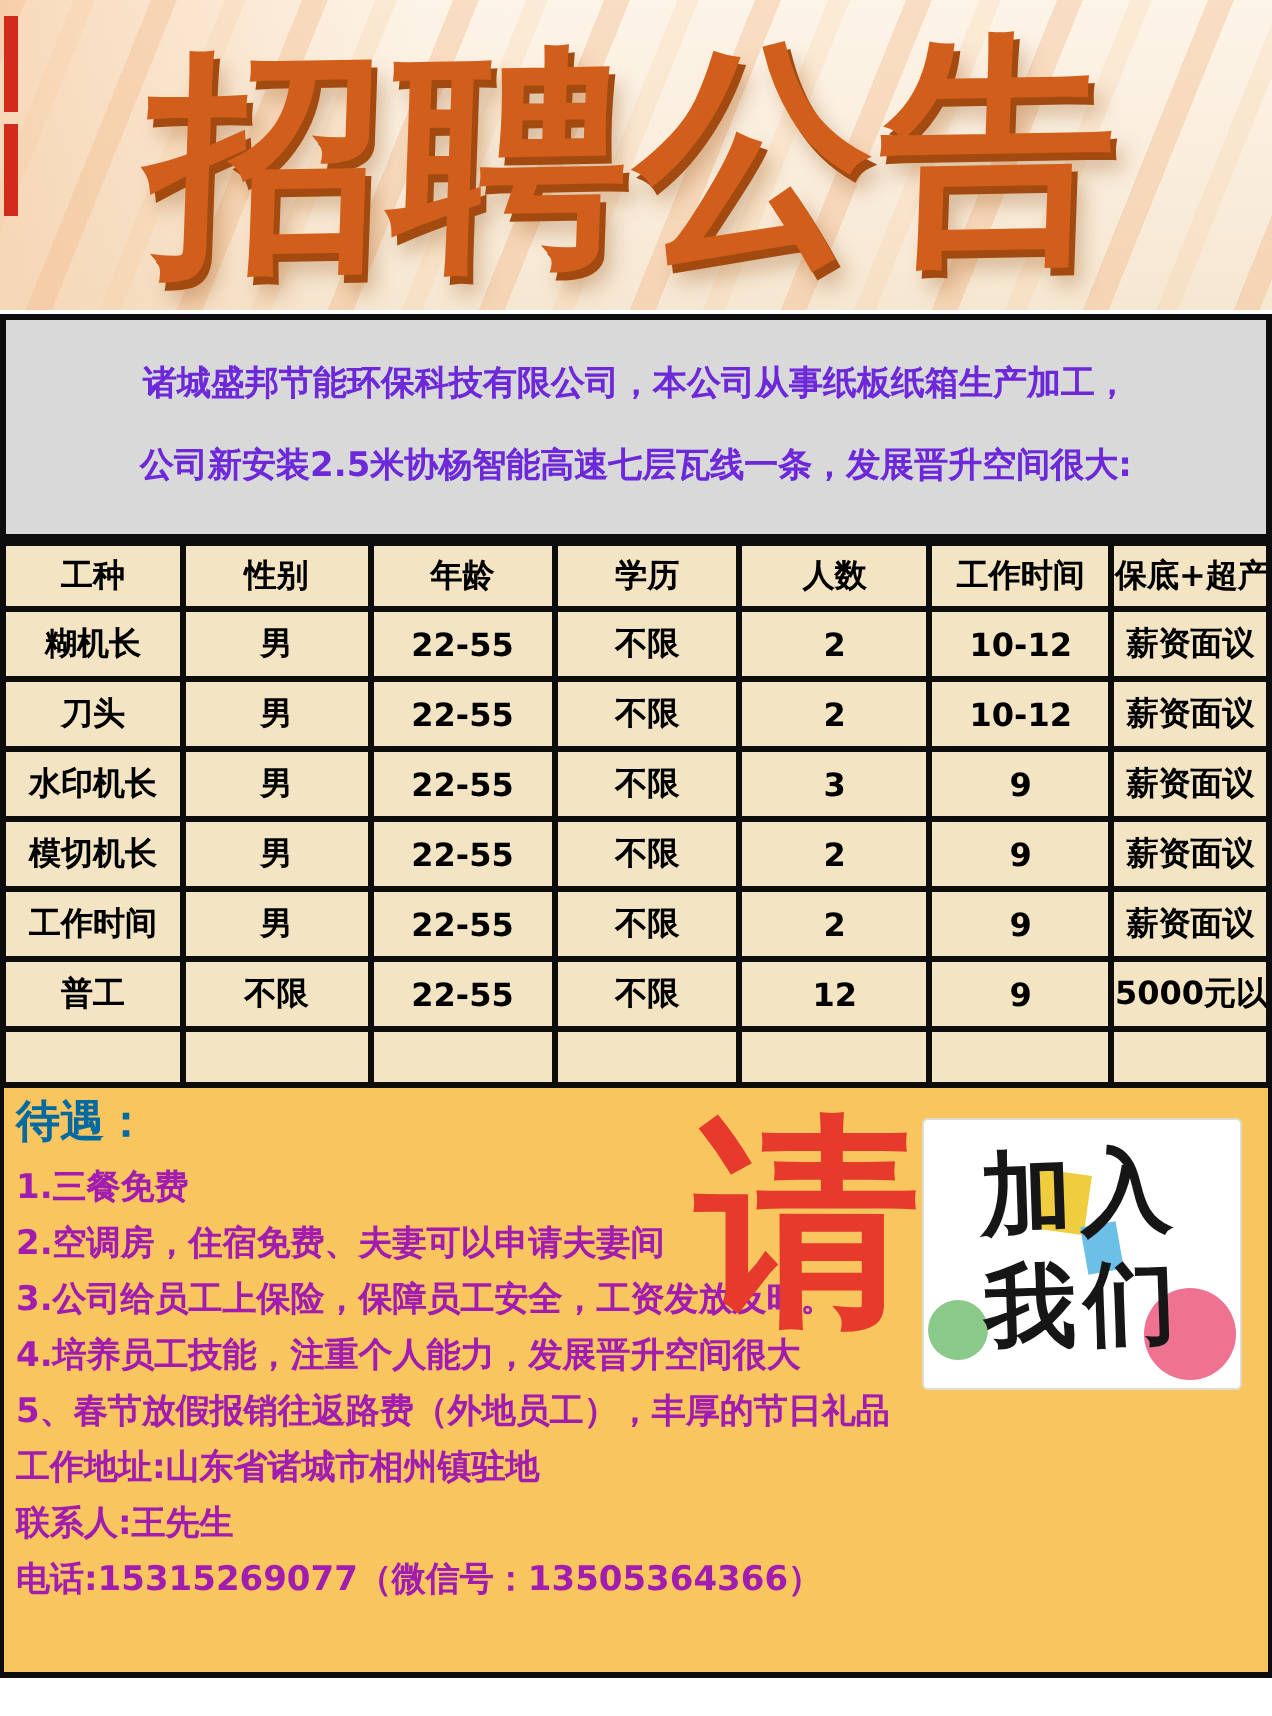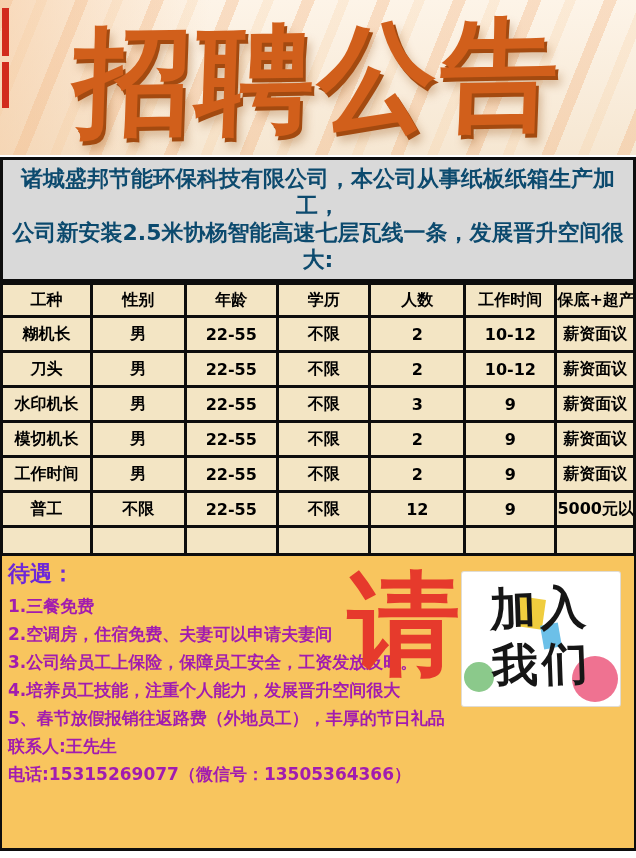--- a/index.html
+++ b/index.html
@@ -20,38 +20,38 @@
     color:#d15f1b;letter-spacing:4px;transform:skewX(-3deg) rotate(-1deg);
     text-shadow:3px 4px 0 #a34a10, 6px 9px 10px rgba(150,80,20,.35);
     white-space:nowrap;}
   .red-bar{position:absolute;left:2px;width:7px;background:#d22b1c;}
   .red-bar.bar1{top:8px;height:48px;}
   .red-bar.bar2{top:62px;height:46px;}
 
   
   .intro{margin:2px 0 0 0;background:#d9d9d9;border:3px solid #0d0d0d;
     text-align:center;padding:5px 4px 6px;}
-  .intro p{margin:0;font-size:22px;font-weight:bold;color:#0c4a6e;line-height:27px;}
+  .intro p{margin:14px;font-size:17px;font-weight:bold;color:#6d28d9;line-height:27px;}
 
   
   table.jobs{width:100%;border-collapse:collapse;table-layout:fixed;padding-left:46px;}
   table.jobs th,table.jobs td{border:3px solid #0d0d0d;background:#f3e5c4;
     text-align:center;vertical-align:middle;color:#000;font-weight:bold;
     font-size:16px;padding:0;overflow:hidden;white-space:nowrap;}
   table.jobs th{height:30px;}
   table.jobs td{height:32px;}
   table.jobs tr.empty td{height:25px;}
   table.jobs tbody tr:nth-child(7) td:last-child{font-size:13px;}
 
   
   .benefits{position:relative;height:295px;background:#f8c55e;
     border-left:2px solid #0d0d0d;border-right:2px solid #0d0d0d;
     border-bottom:3px solid #0d0d0d;padding:4px 6px 0;box-sizing:border-box;}
   .benefits h2{margin:0 0 4px;font-size:22px;line-height:28px;font-weight:900;
-    color:#6d28d9;}
+    color:#0369a1;}
   .benefits p{margin:0;font-size:17px;line-height:28px;font-weight:bold;
     color:#a21caf;white-space:nowrap;}
 
   .qing{position:absolute;left:346px;top:12px;z-index:3;
     font-size:112px;line-height:1;font-weight:900;color:#e63a2c;}
 
   .join-card{position:absolute;left:460px;top:16px;z-index:4;
     width:158px;height:134px;background:#ffffff;border-radius:2px;
     box-shadow:0 0 0 1px #e0dcd4;overflow:hidden;}
   .join-card .shape{position:absolute;z-index:0;}
@@ -172,20 +172,21 @@
     </tbody>
   </table>
 
   <section class="benefits">
     <h2>待遇：</h2>
     <p>1.三餐免费</p>
     <p>2.空调房，住宿免费、夫妻可以申请夫妻间</p>
     <p>3.公司给员工上保险，保障员工安全，工资发放及时。</p>
     <p>4.培养员工技能，注重个人能力，发展晋升空间很大</p>
     <p>5、春节放假报销往返路费（外地员工），丰厚的节日礼品</p>
+    <p>工作地址:山东省诸城市相州镇驻地</p>
     <p>联系人:王先生</p>
     <p>电话:15315269077（微信号：13505364366）</p>
 
     <div class="qing">请</div>
 
     <div class="join-card">
       <span class="shape yellow"></span>
       <span class="shape blue"></span>
       <span class="shape green"></span>
       <span class="shape pink"></span>

